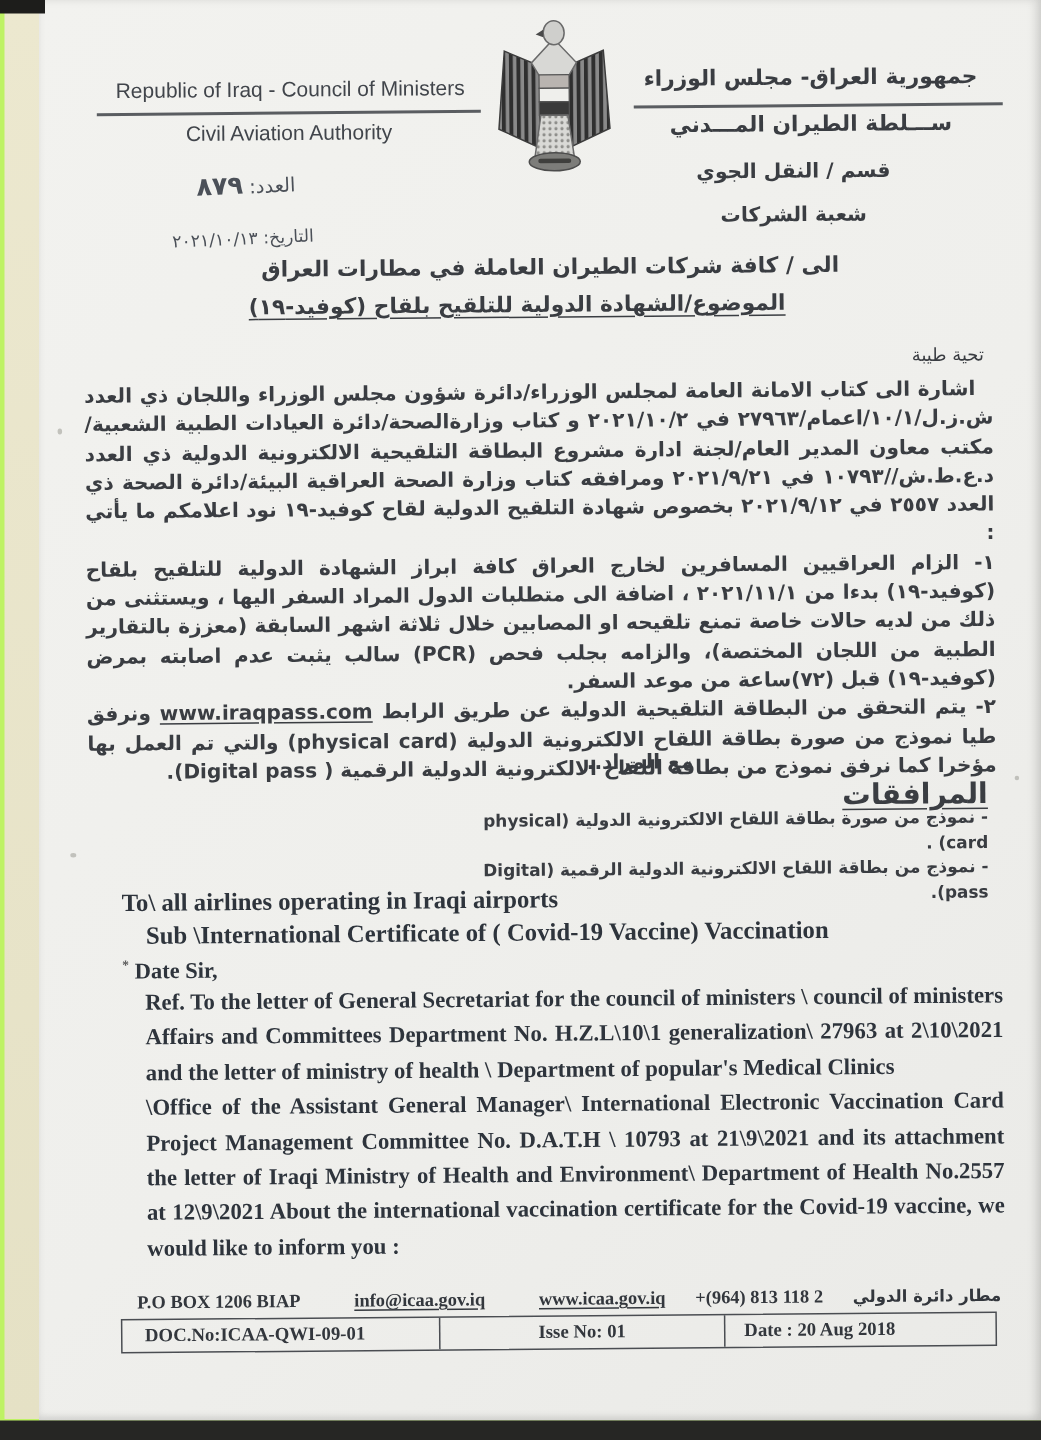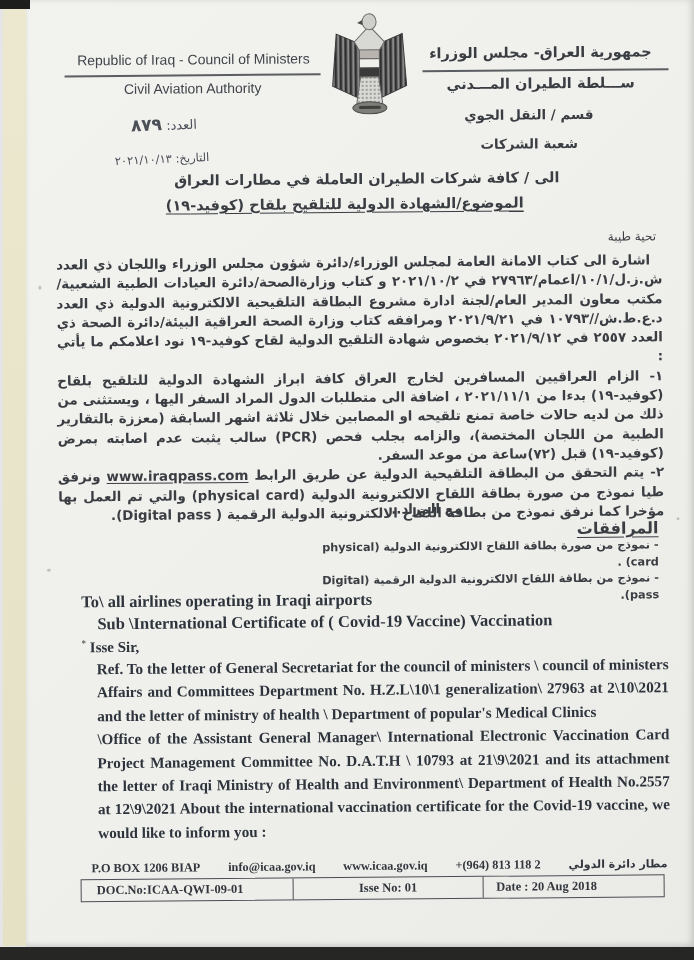--- a/index.html
+++ b/index.html
@@ -1,17 +1,17 @@
 <!DOCTYPE html>
 <html><head>
 <meta charset="utf-8">
 <style>
   html,body{margin:0;padding:0;}
   body{background:#101010;font-family:"Liberation Sans",sans-serif;}
-  .canvas{position:relative;width:694px;height:960px;overflow:hidden;background:#e5e5e5;}
+  .canvas{position:relative;width:694px;height:960px;overflow:hidden;background:#bef264;}
   .cream-strip{position:absolute;left:3px;top:7px;width:25px;height:939px;
     background:linear-gradient(180deg,#ece8cf,#e5e1c5);}
   .paper{position:absolute;left:26px;top:0;width:668px;height:947px;
     background:linear-gradient(135deg,#f2f2ef 0%,#efefec 55%,#eaeae7 100%);
     box-shadow:inset -4px 0 6px rgba(0,0,0,0.10), inset 0 -3px 5px rgba(0,0,0,0.08);}
   .corner-dark{position:absolute;left:0;top:0;width:30px;height:9px;background:#1d1d1b;}
   .bottom-dark{position:absolute;left:0;bottom:0;width:694px;height:13px;background:#27272408;
     background:#262624;}
   .content{position:absolute;left:0;top:0;width:694px;height:947px;transform:rotate(-0.5deg);
     transform-origin:350px 470px;}
@@ -39,37 +39,37 @@
     text-decoration:underline;text-underline-offset:3px;}
   .greeting{left:588px;top:232px;width:70px;font-size:12px;font-weight:400;}
 
   .body-ar{left:58px;top:253px;width:606px;font-size:13.4px;font-weight:700;line-height:19.3px;
     text-align:justify;}
   .body-ar p{margin:0;}
   .body-ar .indent{text-indent:12px;}
   .link-ar{text-decoration:underline;text-underline-offset:2px;color:#3a3d42;}
 
   .closing{left:352px;top:501px;width:110px;font-size:13.5px;font-weight:700;}
-  .attach-title{left:594px;top:521px;width:64px;font-size:16px;font-weight:700;
+  .attach-title{left:594px;top:521px;width:64px;font-size:19px;font-weight:700;
     text-decoration:underline;text-underline-offset:3px;}
   .attach-lines{left:300px;top:540px;width:358px;font-size:11.3px;font-weight:700;
     line-height:16.5px;text-align:right;}
   .attach-lines p{margin:0;}
 
   .en-to{left:80px;top:590px;width:560px;font-size:16.5px;font-weight:700;}
   .en-sub{left:96px;top:612px;width:570px;font-size:16.5px;font-weight:700;}
   .en-dear{left:80px;top:636px;width:200px;font-size:15px;font-weight:700;}
   .en-dear sup{font-size:9px;color:#555;}
   .en-body{left:95px;top:655px;width:572px;font-size:15.2px;font-weight:700;
     line-height:23.4px;text-align:justify;}
   .en-body p{margin:0;}
 
   .footer-contacts{left:88px;top:859px;width:576px;display:flex;align-items:baseline;
     justify-content:space-between;font-size:12.3px;font-weight:700;color:#33373d;}
-  .footer-contacts .u{text-underline-offset:2px;}
+  .footer-contacts .u{text-decoration:underline;text-underline-offset:2px;margin-left:16px;}
   .footer-contacts .ar-f{font-family:"DejaVu Sans",sans-serif;font-size:11px;direction:rtl;}
 
   .footer-table{left:77px;top:877px;width:582px;height:21px;display:flex;
     border:1.4px solid #4a4d52;font-size:12.5px;font-weight:700;color:#33373d;}
   .footer-table .cell{display:flex;align-items:center;height:100%;box-sizing:border-box;}
   .c1{width:36.5%;border-right:1.4px solid #4a4d52;padding-left:15px;}
   .c2{width:32.5%;border-right:1.4px solid #4a4d52;justify-content:center;}
   .c3{width:31%;padding-left:13px;}
 
   .speck{position:absolute;border-radius:50%;background:#9a9a94;opacity:.55;}
@@ -138,21 +138,21 @@
 
     <div class="abs ar closing">مع المراد..</div>
     <div class="abs ar attach-title">المرافقات</div>
     <div class="abs ar attach-lines">
       <p>- نموذج من صورة بطاقة اللقاح الالكترونية الدولية (physical card) .</p>
       <p>- نموذج من بطاقة اللقاح الالكترونية الدولية الرقمية (Digital pass).</p>
     </div>
 
     <div class="abs en-serif en-to">To\ all airlines operating in Iraqi airports</div>
     <div class="abs en-serif en-sub">Sub \International Certificate of ( Covid-19 Vaccine) Vaccination</div>
-    <div class="abs en-serif en-dear"><sup>*</sup> <span>Isse Sir,</span></div>
+    <div class="abs en-serif en-dear"><sup>*</sup> <span>Date Sir,</span></div>
     <div class="abs en-serif en-body">
       <p>Ref. To the letter of General Secretariat for the council of ministers \ council of ministers Affairs and Committees Department No. H.Z.L\10\1 generalization\ 27963 at 2\10\2021 and the letter of ministry of health \ Department of popular's Medical Clinics</p>
       <p>\Office of the Assistant General Manager\ International Electronic Vaccination Card Project Management Committee No. D.A.T.H \ 10793 at 21\9\2021 and its attachment the letter of Iraqi Ministry of Health and Environment\ Department of Health No.2557 at 12\9\2021 About the international vaccination certificate for the Covid-19 vaccine, we would like to inform you :</p>
     </div>
 
     <div class="abs en-serif footer-contacts">
       <span>P.O BOX 1206 BIAP</span>
       <span class="u">info@icaa.gov.iq</span>
       <span class="u">www.icaa.gov.iq</span>
       <span>+(964) 813 118 2</span>

